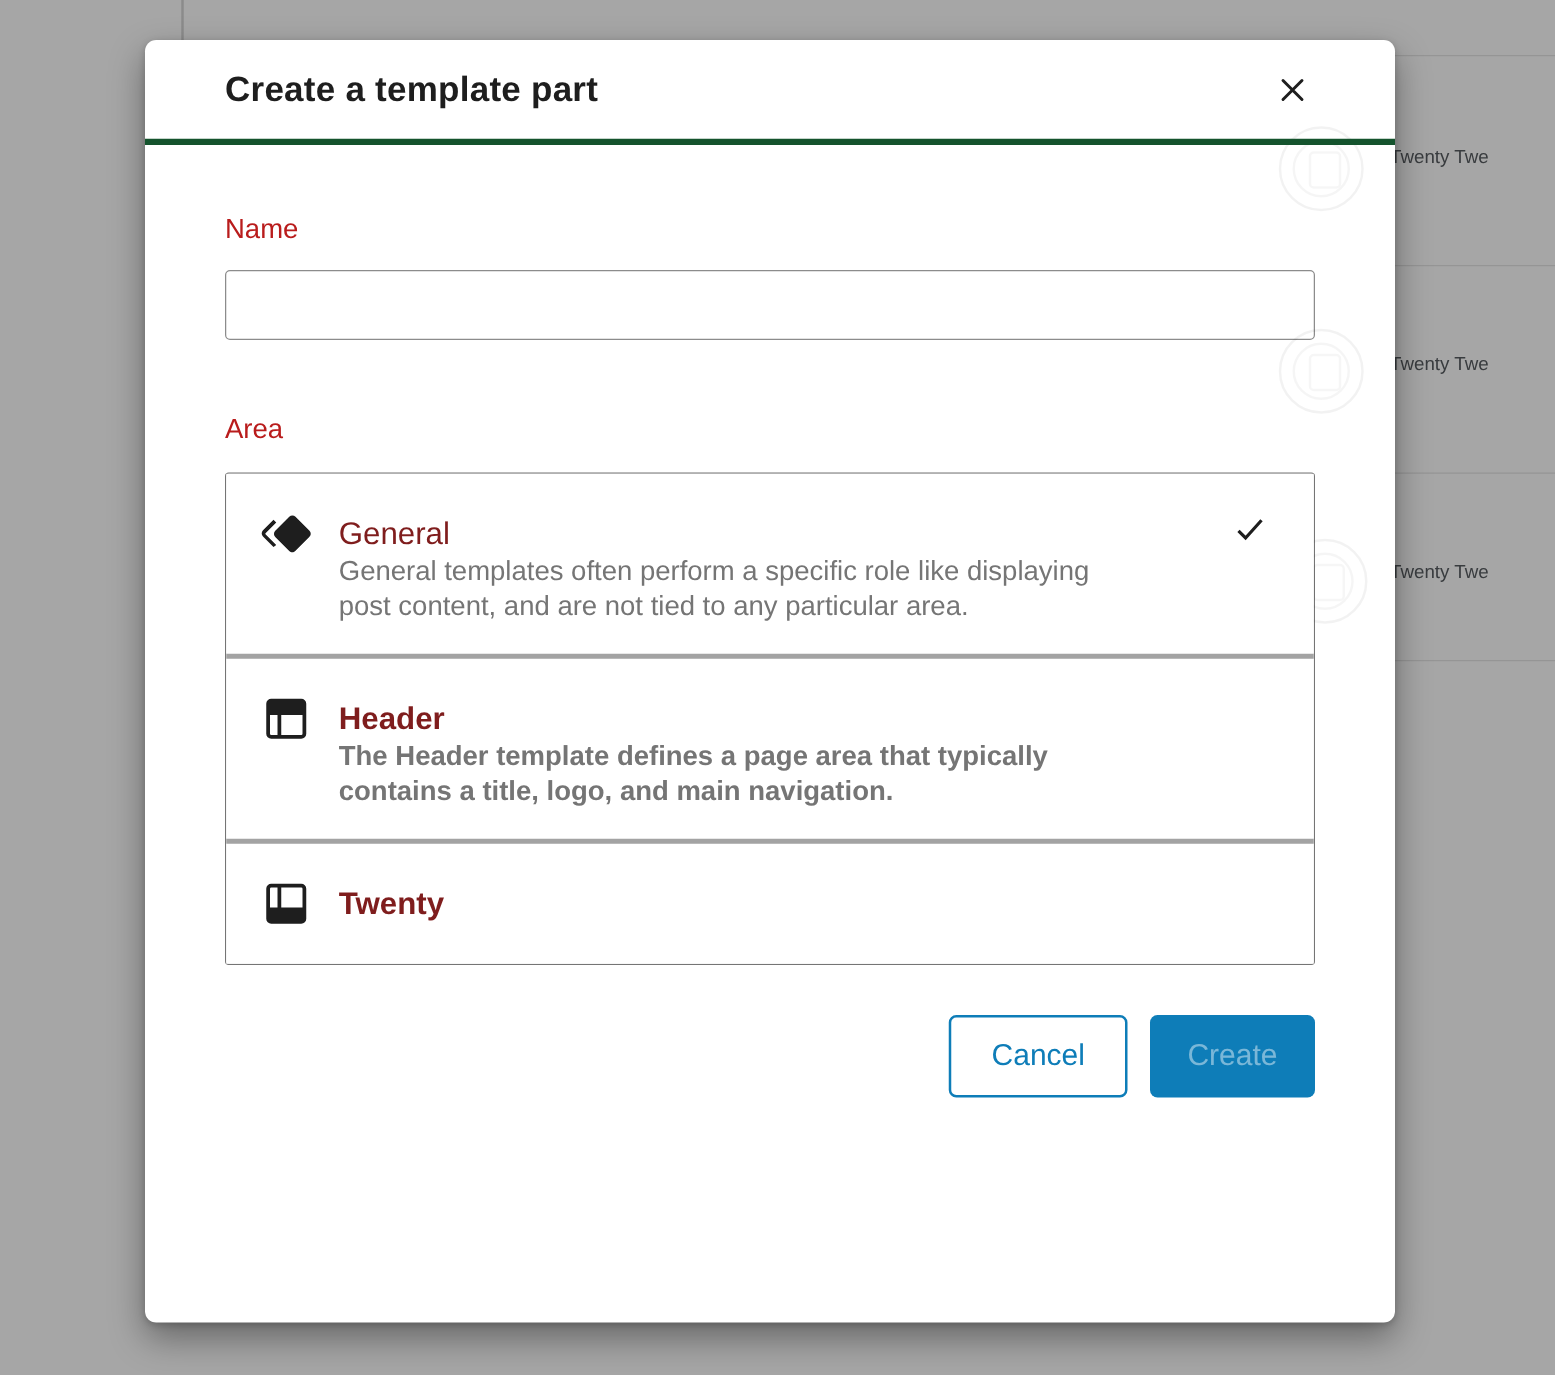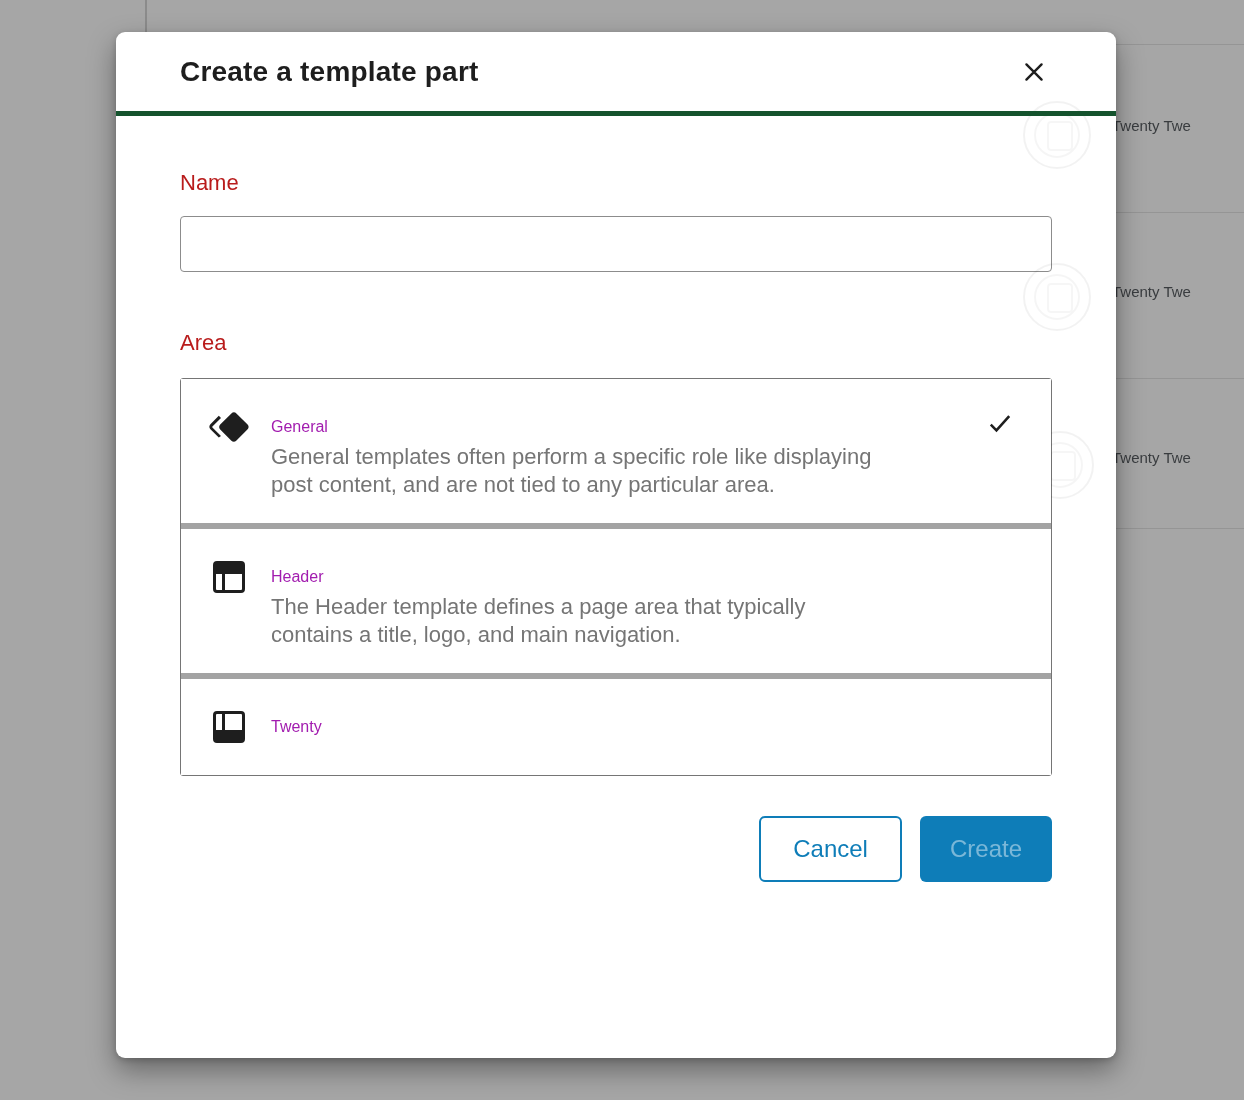--- a/index.html
+++ b/index.html
@@ -44,24 +44,24 @@
     font-family:"Liberation Sans","DejaVu Sans",sans-serif;
   }
   .area-label { margin-top:58px; margin-bottom:22px; }
 
   .options { border:1px solid #757575; border-radius:3px; background:#fff; }
   .option {
     position:relative; display:flex; gap:18px; padding:24px 34px 24px 24px;
     cursor:pointer; background:#fff; border:none; width:100%; text-align:left;
     font-family:"Liberation Sans","DejaVu Sans",sans-serif;
   }
-  .option + .option { border-top:6px solid #a3a3a3; }
+  .option + .option { border-top:4px solid #a3a3a3;font-weight:bold; }
   .option-icon { flex:none; width:48px; height:48px; }
   .option-body { padding-top:8px; }
-  .option-label { font-size:16px; line-height:32px; color:#a21caf; }
+  .option-label { font-size:25px; line-height:32px; color:#7f1d1d; }
   .option-desc { margin-top:0; font-size:22px; line-height:28px; color:#757575; white-space:pre-line; }
   .option-check { position:absolute; right:34px; top:28px; width:34px; height:34px; }
 
   .modal-actions { margin-top:40px; display:flex; justify-content:flex-end; gap:18px; }
   .btn {
     height:66px; border-radius:6px; font-size:24px; cursor:pointer;
     font-family:"Liberation Sans","DejaVu Sans",sans-serif;
     display:inline-flex; align-items:center; justify-content:center;
   }
   .btn-cancel { background:#fff; border:2px solid #0e7db8; color:#0e7db8; padding:16px 32px; }

